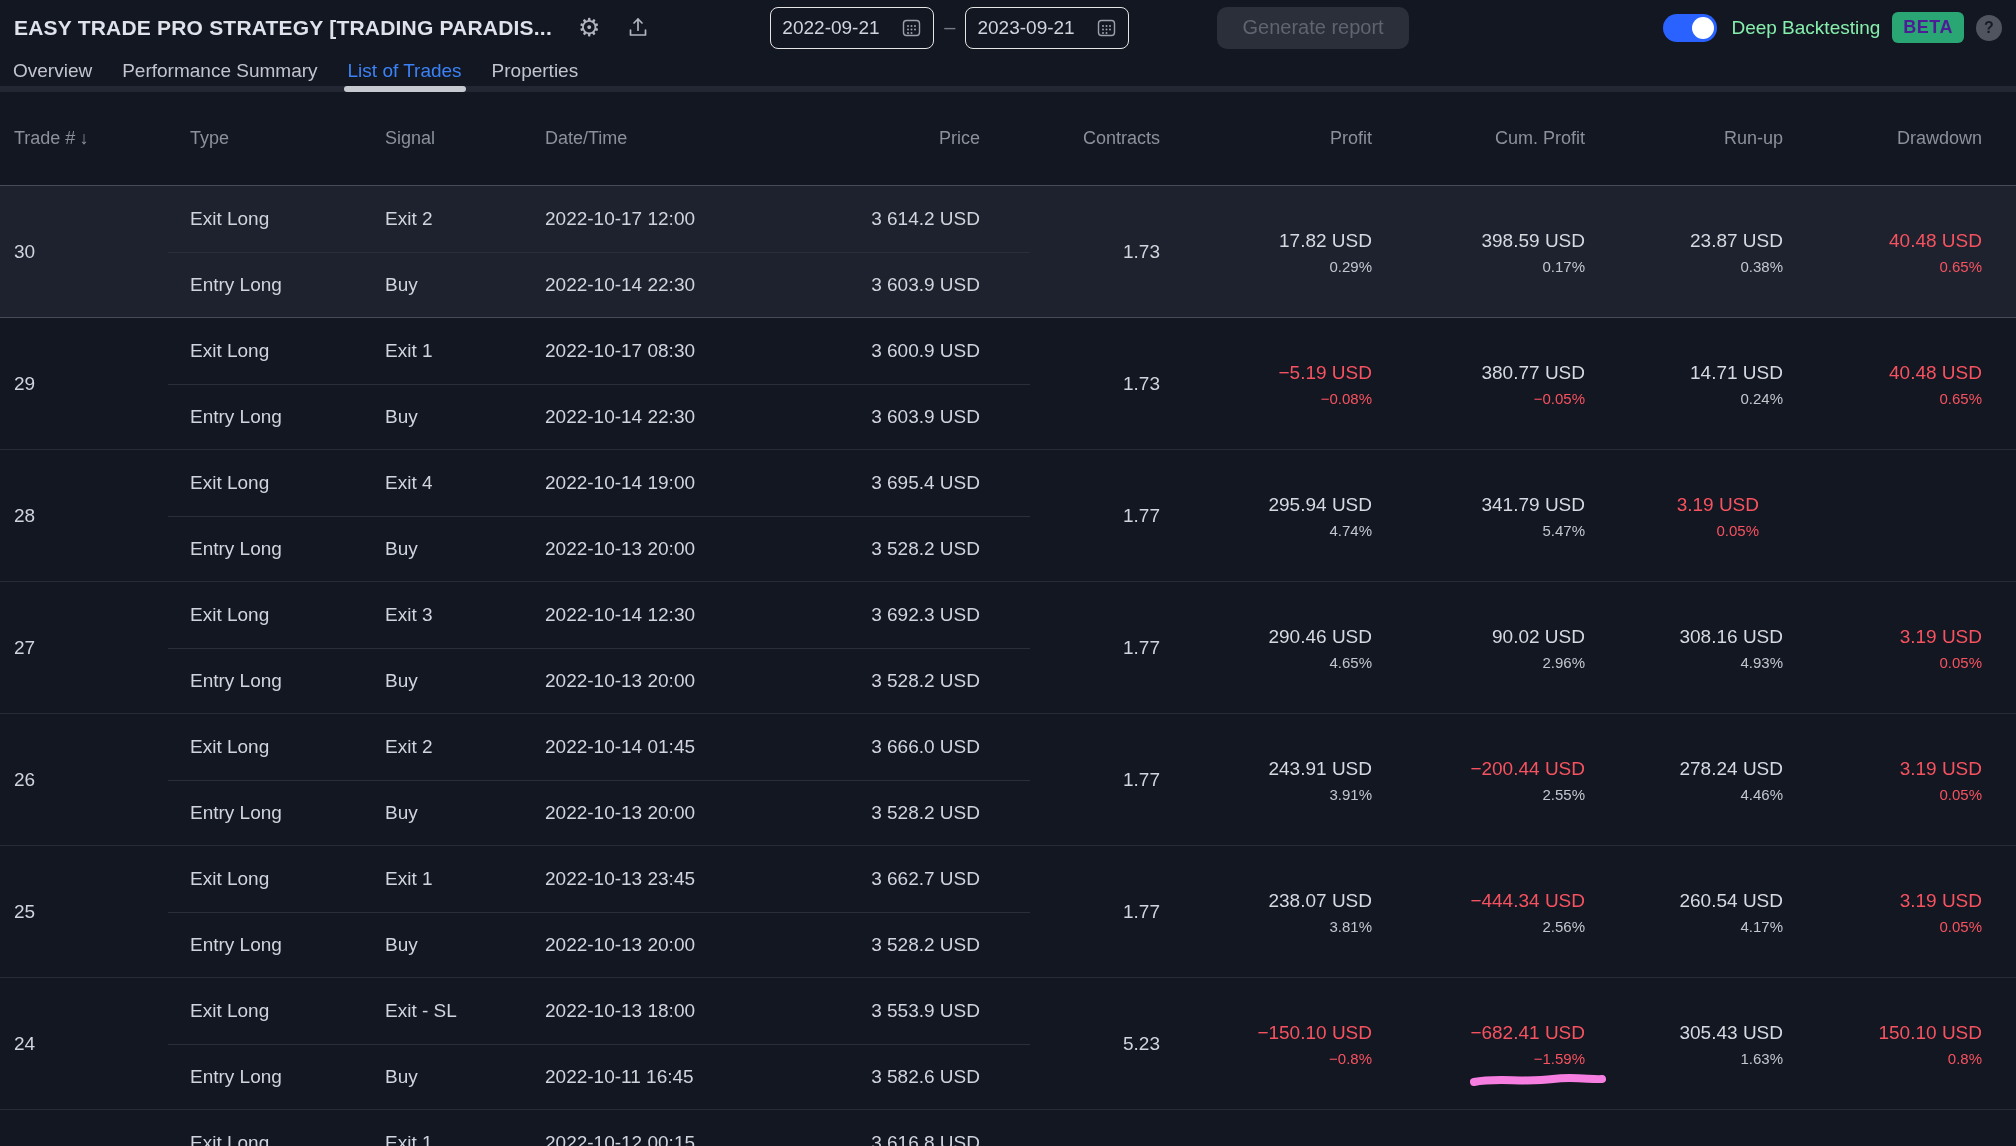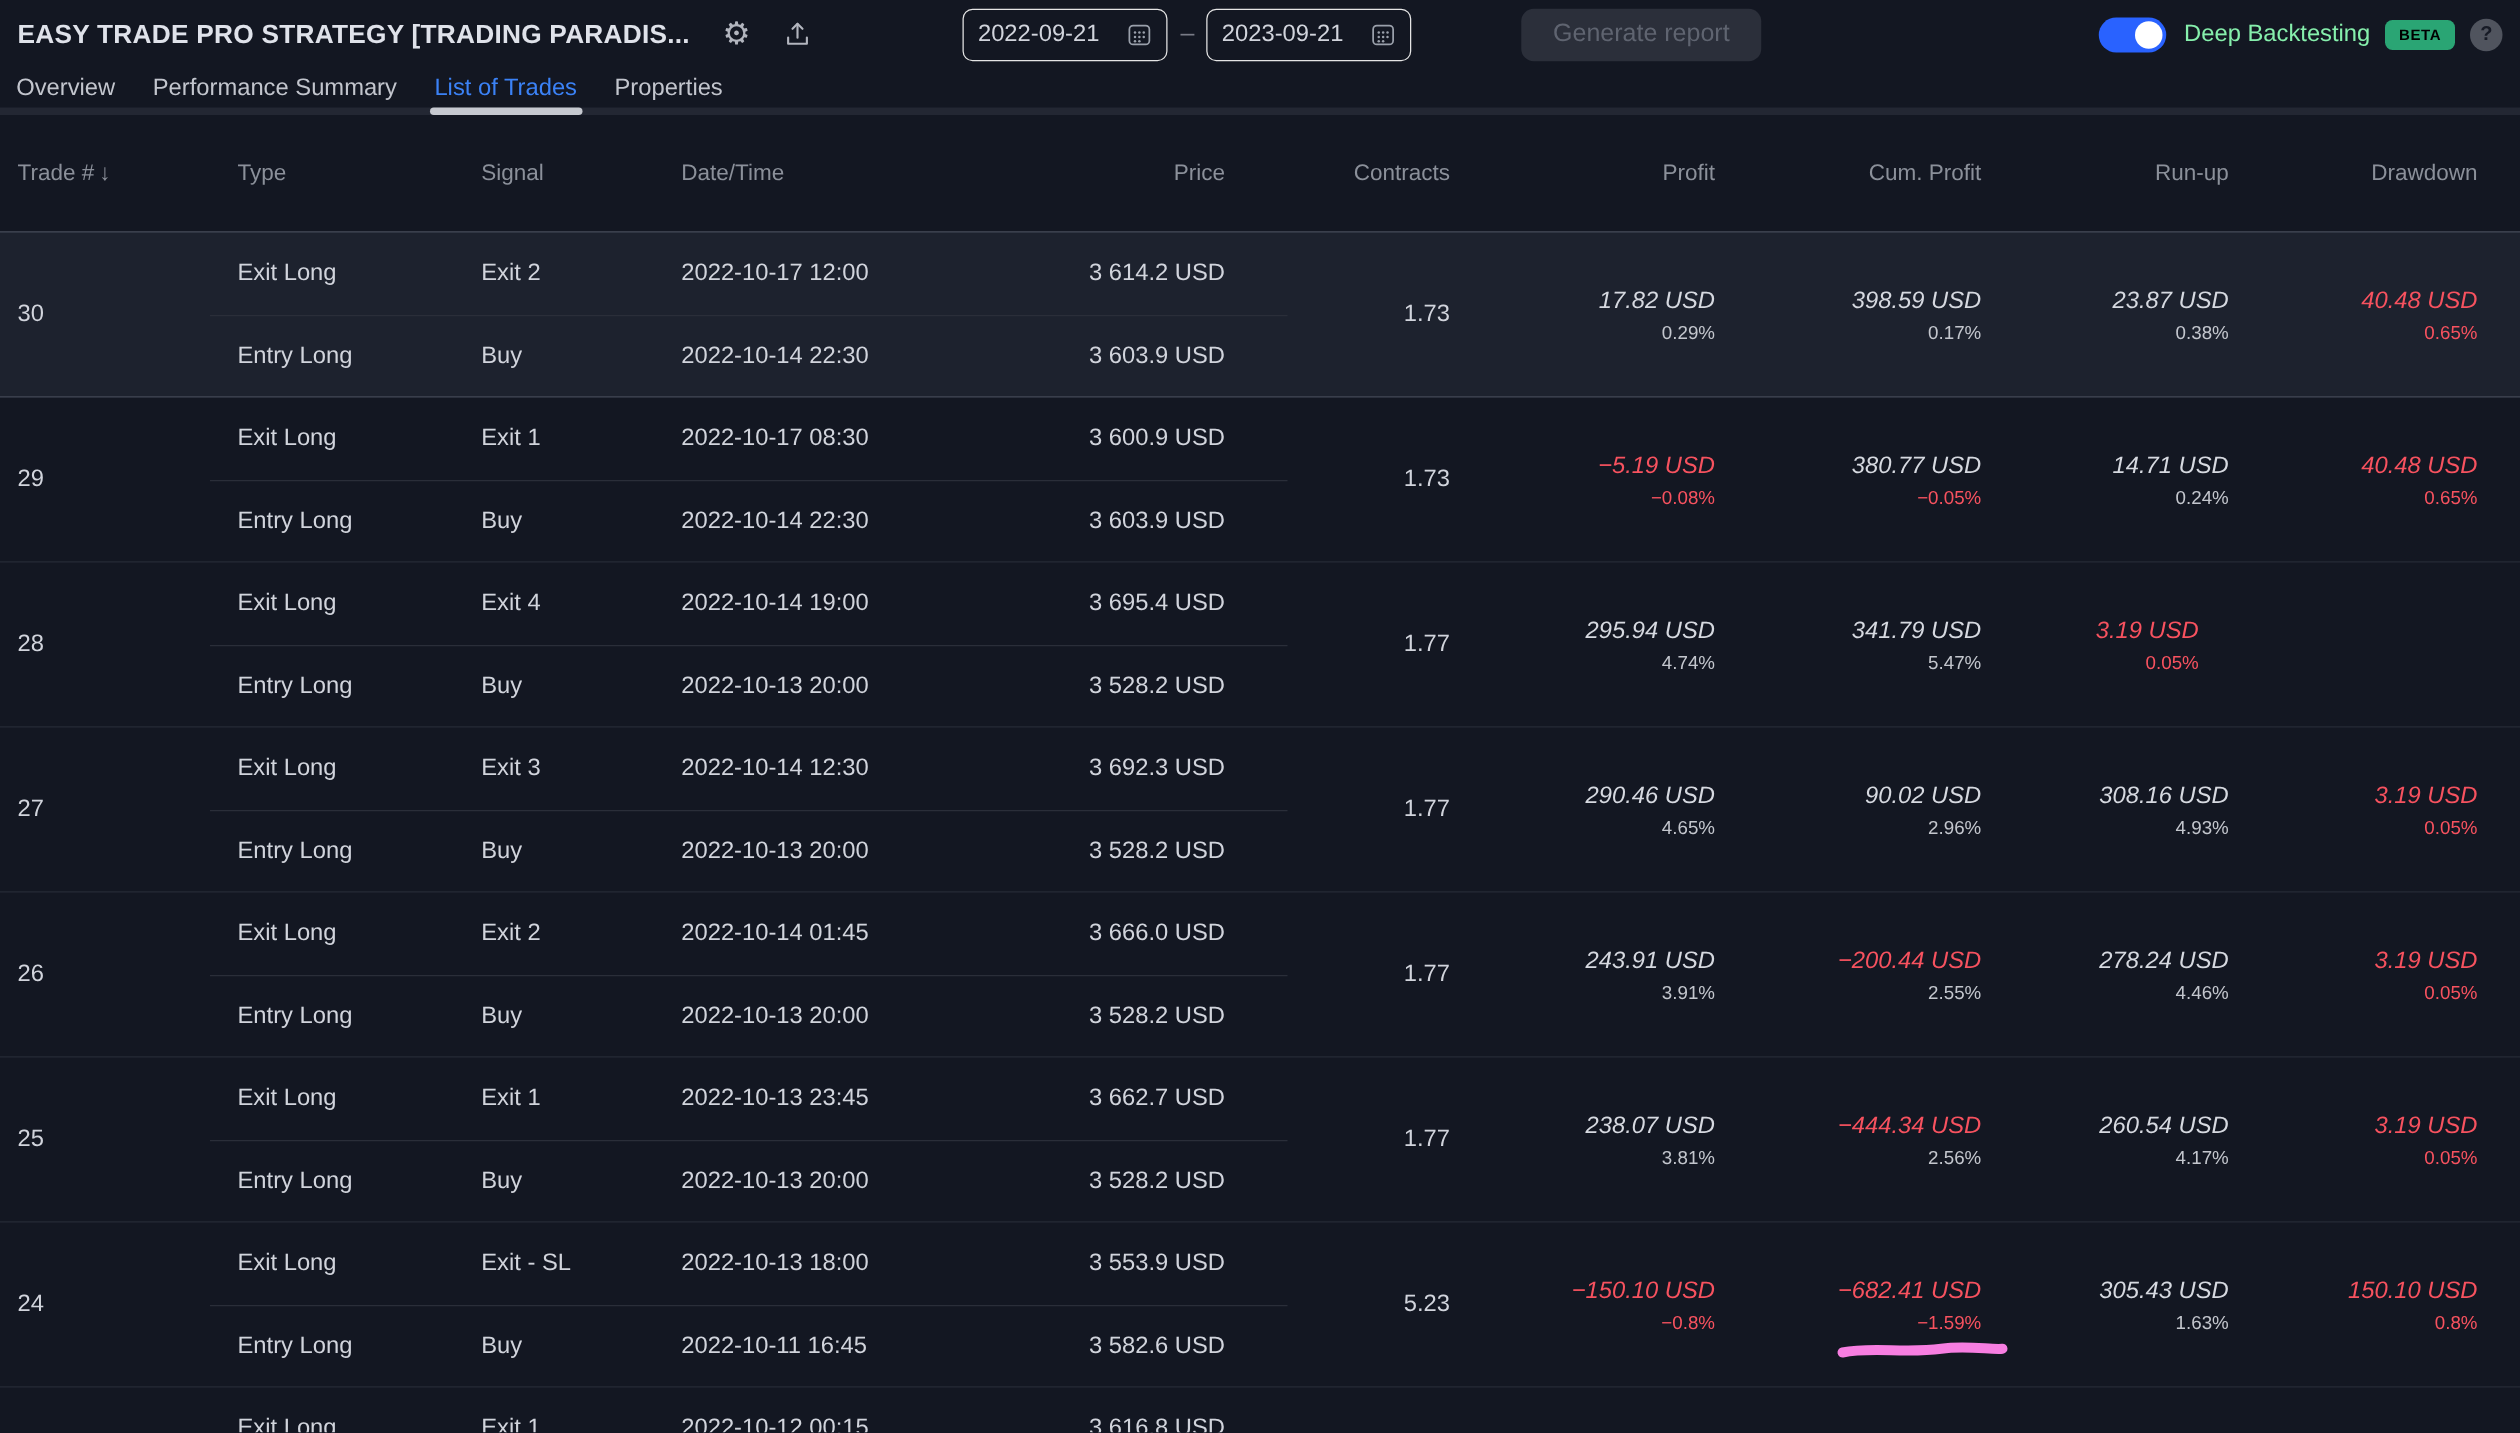--- a/index.html
+++ b/index.html
@@ -20,21 +20,21 @@
   .date-input { width:164px; height:42px; border:1px solid #e5e5e5; border-radius:8px;
     display:flex; align-items:center; justify-content:space-between; padding:0 11px;
     font-size:19px; color:#d1d4dc; cursor:pointer; }
   .dash { color:#787b86; font-size:20px; }
   .gen-btn { margin-left:88px; height:42px; padding:0 25px; background:#2b2f3a; color:#5f6470;
     border:none; border-radius:10px; font-size:20px; font-family:inherit; }
   .right { margin-left:auto; display:flex; align-items:center; }
   .toggle { width:54px; height:28px; border-radius:14px; background:var(--accent,#2962ff); position:relative; cursor:pointer; }
   .toggle .knob { position:absolute; right:3px; top:3px; width:22px; height:22px; border-radius:50%; background:#fff; }
   .deep-label { font-size:19px; color:#86efac; margin-left:14px; }
-  .beta { margin-left:12px; background:var(--beta,#2aa574); color:#000000; font-weight:700; font-size:12px;
+  .beta { margin-left:12px; background:var(--beta,#2aa574); color:#4c1d95; font-weight:700; font-size:18px;
     padding:5px 11px; border-radius:6px; letter-spacing:.5px; }
   .help { margin-left:12px; width:26px; height:26px; border-radius:50%; background:#50545e; color:#171b26;
     font-weight:700; font-size:16px; display:flex; align-items:center; justify-content:center; cursor:pointer; }
   
   .tabs { display:flex; gap:30px; padding-left:13px; height:31px; align-items:center; font-size:19px; color:#c2c5cd; }
   .tab { cursor:pointer; white-space:nowrap; }
   .tab.active { color:#3b82f6;text-align:right; }
   .track { position:relative; height:6px; background:#232733; }
   .thumb { position:absolute; top:0; left:342px; width:120px; height:6px; border-radius:3px; background:#c6c9d0; }
   
@@ -54,21 +54,21 @@
     height:132px; border-top:1px solid #262b36; cursor:pointer; }
   .trade-block.highlight { background:#1d222e; border-top-color:#454b58; }
   .trade-block.highlight + .trade-block { border-top-color:#454b58; }
   .trade-num { align-self:center; padding-left:14px; font-size:19px; }
   .subrows { display:flex; flex-direction:column; }
   .subrow { height:66px; display:grid; grid-template-columns:205px 155px 255px 200px; align-items:center; font-size:19px; }
   .sr-type { padding-left:15px; } .sr-signal { padding-left:5px; } .sr-date { padding-left:10px; }
   .sr-price { text-align:right; padding-right:10px; }
   .inner-divider { position:absolute; left:168px; top:65.5px; width:862px; height:1px; background:#2a2e39; }
   .money { align-self:center; text-align:right; padding-right:10px; }
-  .money .val { display:block; font-size:19px; color:#d6d9e0;font-style:italic; }
+  .money .val { display:block; font-size:19px; color:#d6d9e0; }
   .money .pct { display:block; font-size:15px; color:#c3c6cd; margin-top:6px; }
   .money.dd { padding-right:34px; }
   .contracts-cell { align-self:center; text-align:right; padding-right:10px; font-size:19px; }
   .neg { color:var(--neg,#f7525f) !important; }
   .pink-underline { position:absolute; left:1468px; top:94px; width:140px; height:16px; pointer-events:none; }
   
   .partial-bottom { height:37px; overflow:hidden; border-top:1px solid #262b36; }
   .partial-bottom .subrow { grid-template-columns:380px 155px 255px 200px; }
   .partial-bottom .sr-type { padding-left:190px; }
   svg { display:block; }

